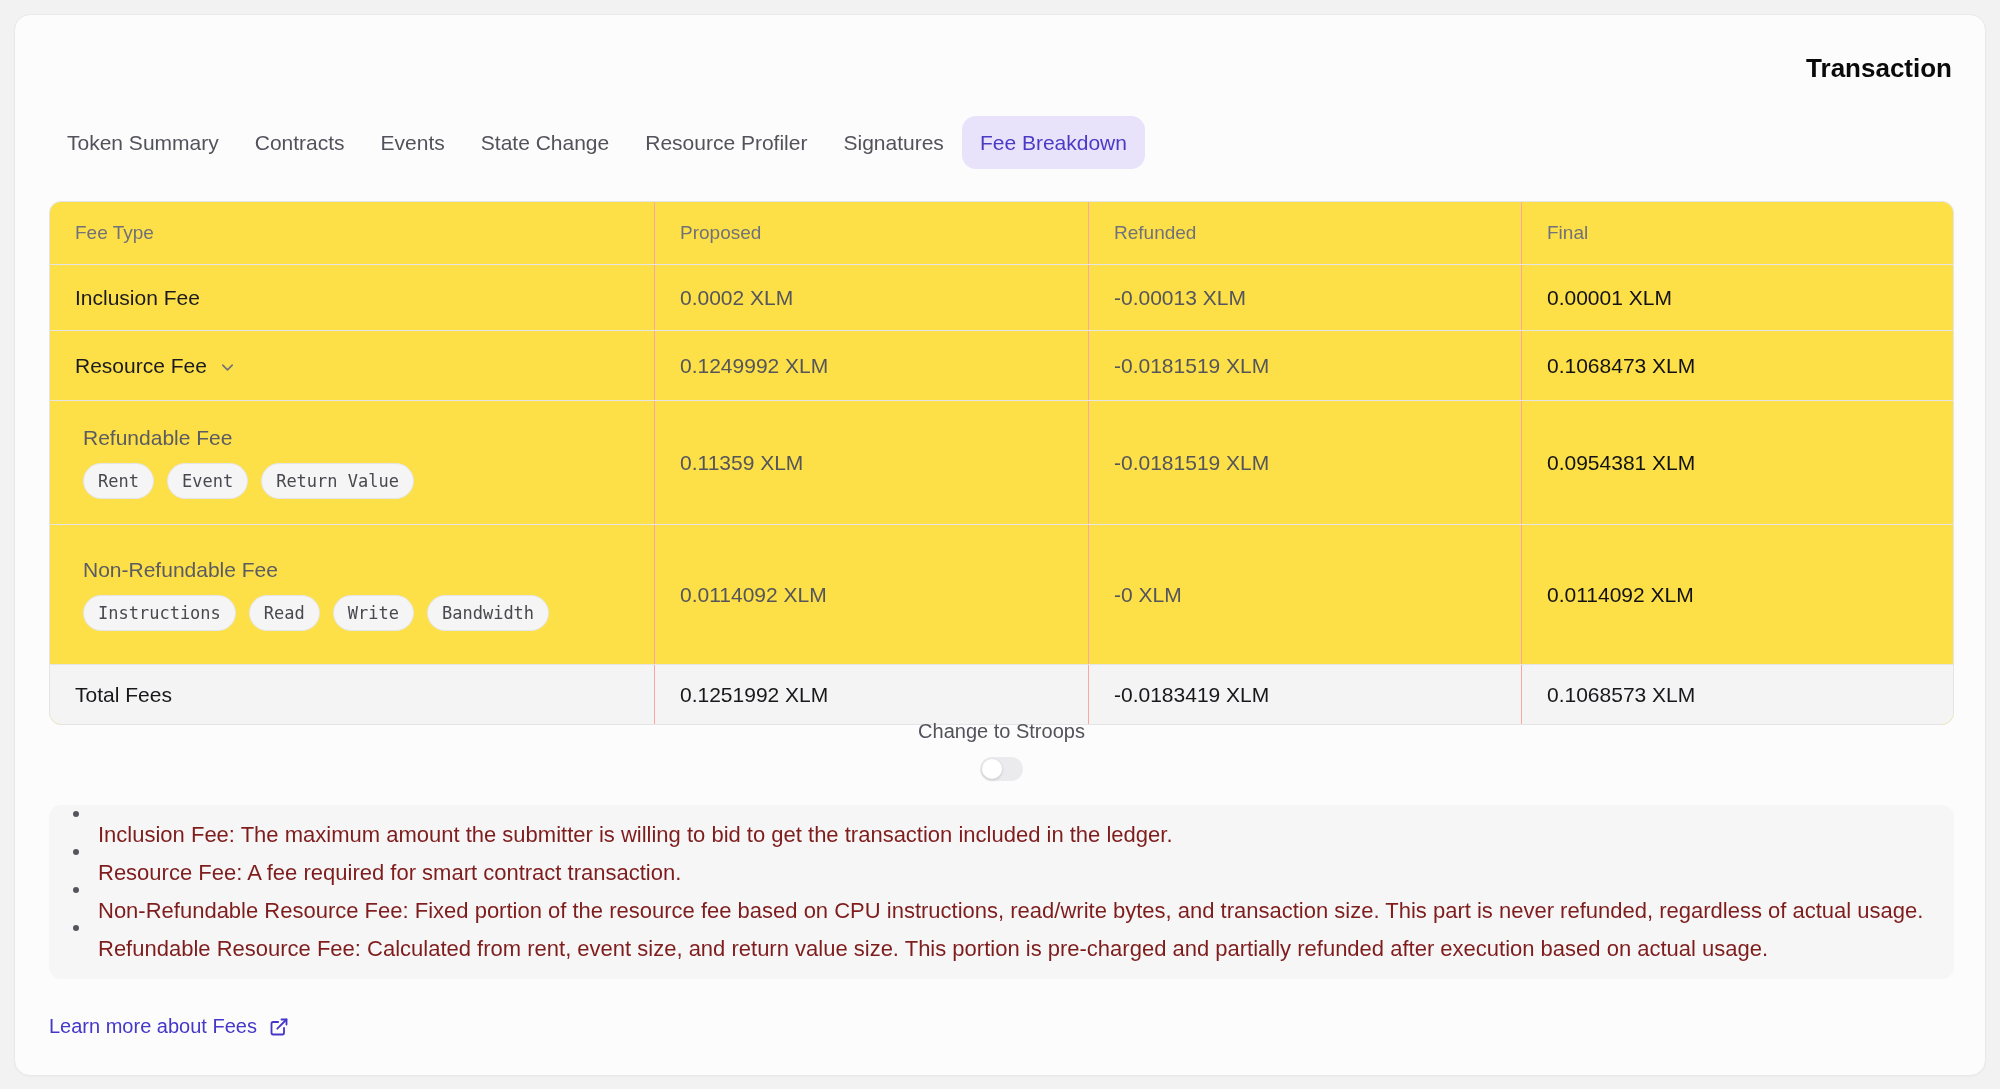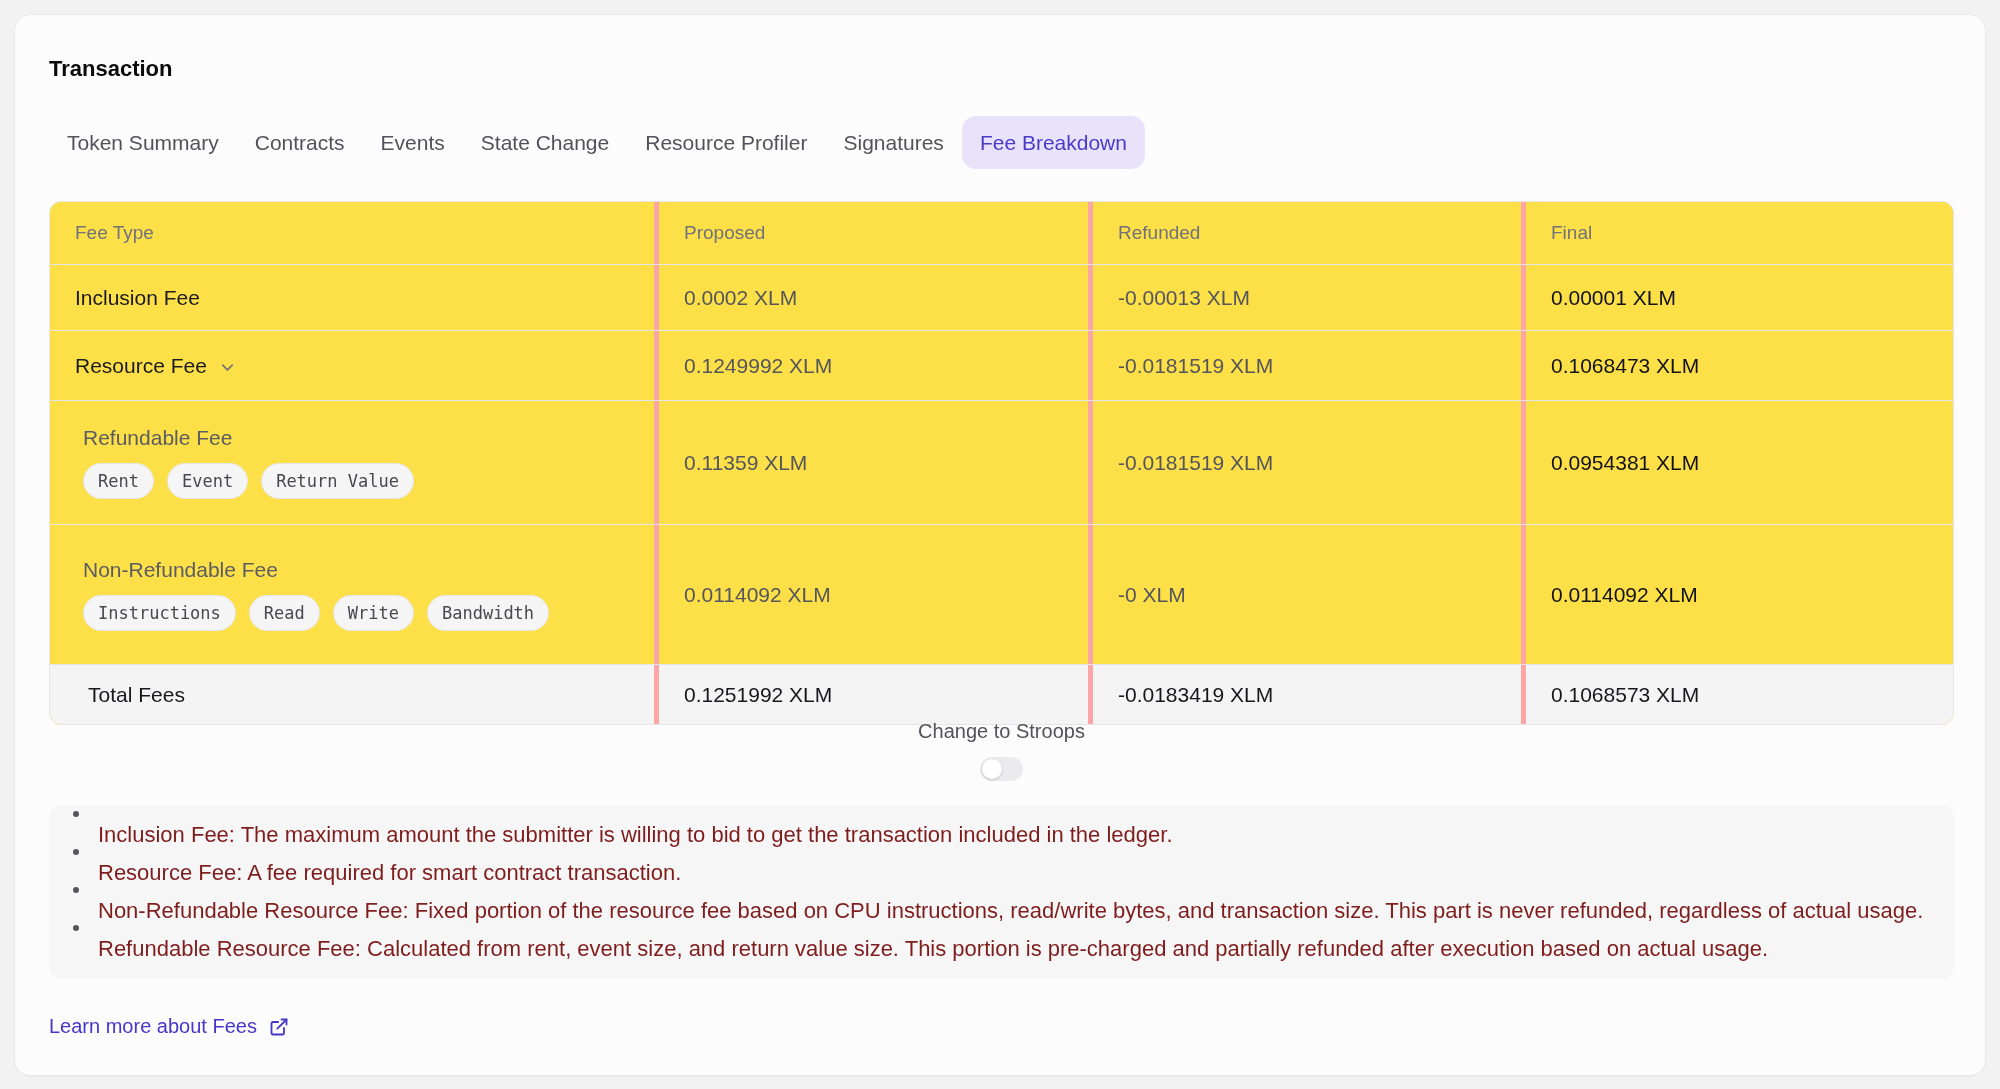--- a/index.html
+++ b/index.html
@@ -15,24 +15,25 @@
     position: absolute;
     left: 14px; top: 14px;
     width: 1972px; height: 1062px;
     background: #FCFCFC;
     border: 1px solid #E9E9EB;
     border-radius: 16px;
     box-shadow: 0 1px 2px rgba(0,0,0,0.03);
     padding: 38px 33px 0 34px;
   }
   .page-title {
-    font-size: 22px;
+    font-size: 26px;
     font-weight: 700;
     color: #0A0A0A;
     line-height: 31px;
+    text-align: right;
   }
   
   .tabs {
     display: flex;
     align-items: center;
     margin-top: 32px;
   }
   .tab {
     height: 53px;
     line-height: 53px;
@@ -61,33 +62,33 @@
     grid-template-columns: 604px 434px 433px 432px;
   }
   .trow + .trow { border-top: 1px solid #E5E5E8; }
   .cell {
     display: flex;
     flex-direction: column;
     justify-content: center;
     padding-left: 25px;
     padding-right: 16px;
   }
-  .cell + .cell { border-left: 5px solid #fca5a5; }
+  .cell + .cell { border-left: 1px solid #fca5a5; }
   .trow.header   { height: 62px; }
   .trow.simple-a { height: 66px; }
   .trow.simple-b { height: 70px; }
   .trow.tagged-a { height: 124px; }
   .trow.tagged-b { height: 140px; }
   .trow.total    { height: 60px; background: #F4F4F5; }
   .header .cell { font-size: 19px; color: #71717A; }
   .fee-label { font-size: 21px; color: #1B1B1F; display: flex; align-items: center; }
   .sub .fee-label { color: #5B5B62; padding-left: 8px; }
   .val { font-size: 21px; color: #55555C; }
   .val.final { color: #121215; font-weight: 500; }
-  .total .fee-label { color: #18181B; margin-left: 13px; }
+  .total .fee-label { color: #18181B; }
   .total .val { color: #18181B; }
   .chevron { margin-left: 11px; margin-top: 3px; }
   .tags { display: flex; gap: 13px; margin-top: 13px; padding-left: 8px; }
   .tag {
     font-family: "DejaVu Sans Mono", "Liberation Mono", monospace;
     font-size: 17px;
     color: #48484E;
     background: #F5F5F6;
     border: 1px solid #E5E5E8;
     border-radius: 999px;

